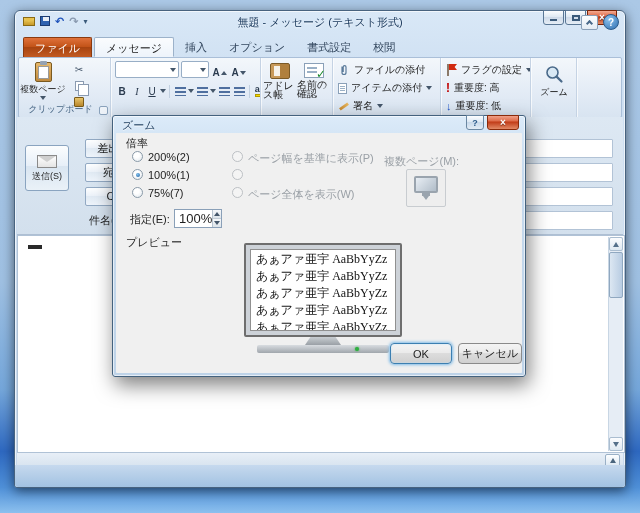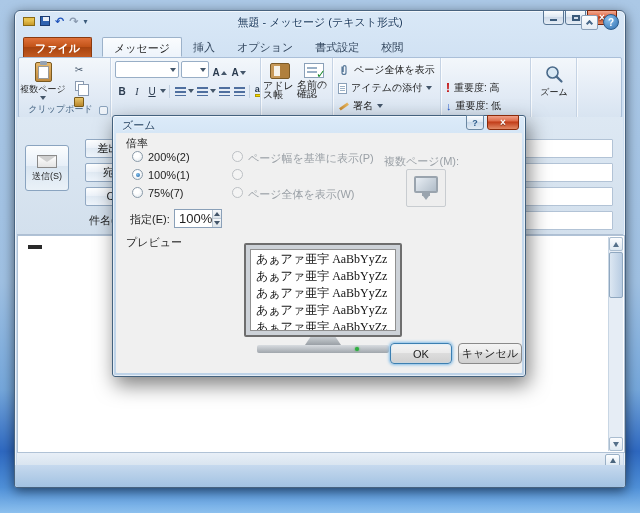--- a/index.html
+++ b/index.html
@@ -27,21 +27,21 @@
 .wbtn{width:21px;height:15px;border:1px solid #5a7795;background:linear-gradient(180deg,#fbfdfe,#dfe9f3 45%,#cdd9e8 46%,#e6eef6);
 display:flex;align-items:center;justify-content:center;border-radius:0 0 3px 3px;margin-left:1px}
 .g-min{width:7px;height:2px;background:#3a5a7a;margin-top:5px}
 .g-max{width:8px;height:6px;border:2px solid #3a5a7a}
 .wbtn.close{width:30px;background:linear-gradient(180deg,#f4ab92,#e06a48 40%,#c13a17 45%,#e08a64);
 color:#fff;font-weight:bold;font-size:10px;text-shadow:0 1px 1px rgba(0,0,0,.45);border-color:#7c2508}
 
 .tabrow{position:absolute;left:2px;top:24px;right:2px;height:22px;display:flex;align-items:flex-end;padding-left:6px}
 .tab{height:20px;line-height:20px;padding:0 11px;color:#33475e;font-size:11px;white-space:nowrap}
 .tab.file{background:linear-gradient(180deg,#e0713a,#c35419 45%,#a84410 50%,#c25a22);color:#fff;
-border-radius:2px 2px 0 0;border:1px solid #8a3a10;border-bottom:none;margin-right:10px;font-weight:bold}
+border-radius:2px 2px 0 0;border:1px solid #8a3a10;border-bottom:none;margin-right:2px;font-weight:normal}
 .tab.sel{background:linear-gradient(180deg,#fafcfe,#eef4fb);border:1px solid #9cb2ca;border-bottom:1px solid #eef4fb;
 border-radius:2px 2px 0 0;color:#1e1e1e}
 .rmin{position:absolute;right:27px;top:4px;width:17px;height:15px;border:1px solid #8aa0b8;border-radius:2px;background:linear-gradient(#fcfdfe,#e4ecf4)}
 .rmin i{display:block;width:5px;height:5px;border-top:2px solid #4a6a8a;border-right:2px solid #4a6a8a;transform:rotate(-45deg);margin:5px auto 0}
 .rhelp{position:absolute;right:6px;top:3px;width:16px;height:16px;border-radius:50%;
 background:radial-gradient(circle at 35% 30%,#8cc2ee,#2f6fb0);color:#fff;font-weight:bold;font-size:10px;
 text-align:center;line-height:16px;border:1px solid #2a5a8a}
 
 .ribbon{position:absolute;left:3px;top:46px;right:3px;height:61px;background:linear-gradient(180deg,#f3f7fb,#e4ecf6 55%,#d8e4f1);
 border:1px solid #aabfd8;border-radius:2px;display:flex;overflow:hidden}
@@ -291,35 +291,40 @@
           </i>
         <span class="lbl8">名前の確認</span>
       </div>
     </div>
 
     <div class="grp g-include">
       <div class="irow it1">
         <svg width="12" height="12" viewBox="0 0 12 12">
             <path d="M4 2.5 v6 a2 2 0 0 0 4 0 V3 a1.4 1.4 0 0 0 -2.8 0 v5" fill="none" stroke="#5a7a9a" stroke-width="1.2"></path>
           </svg>
-        <span>ページ全体を表示</span>
+        <span>ファイルの添付</span>
       </div>
       <div class="irow it2">
         <i class="ic-item"></i>
         <span>アイテムの添付</span>
         <i class="ddm"></i>
       </div>
       <div class="irow it3">
         <i class="ic-pen"></i>
         <span>署名</span>
         <i class="ddm"></i>
       </div>
     </div>
 
     <div class="grp g-tags">
+      <div class="irow it1">
+        <i class="ic-flag"></i>
+        <span>フラグの設定</span>
+        <i class="ddm"></i>
+      </div>
       <div class="irow it2">
         <span class="ic-exc">!</span>
         <span>重要度: 高</span>
       </div>
       <div class="irow it3">
         <span class="ic-arr">↓</span>
         <span>重要度: 低</span>
       </div>
     </div>
 

